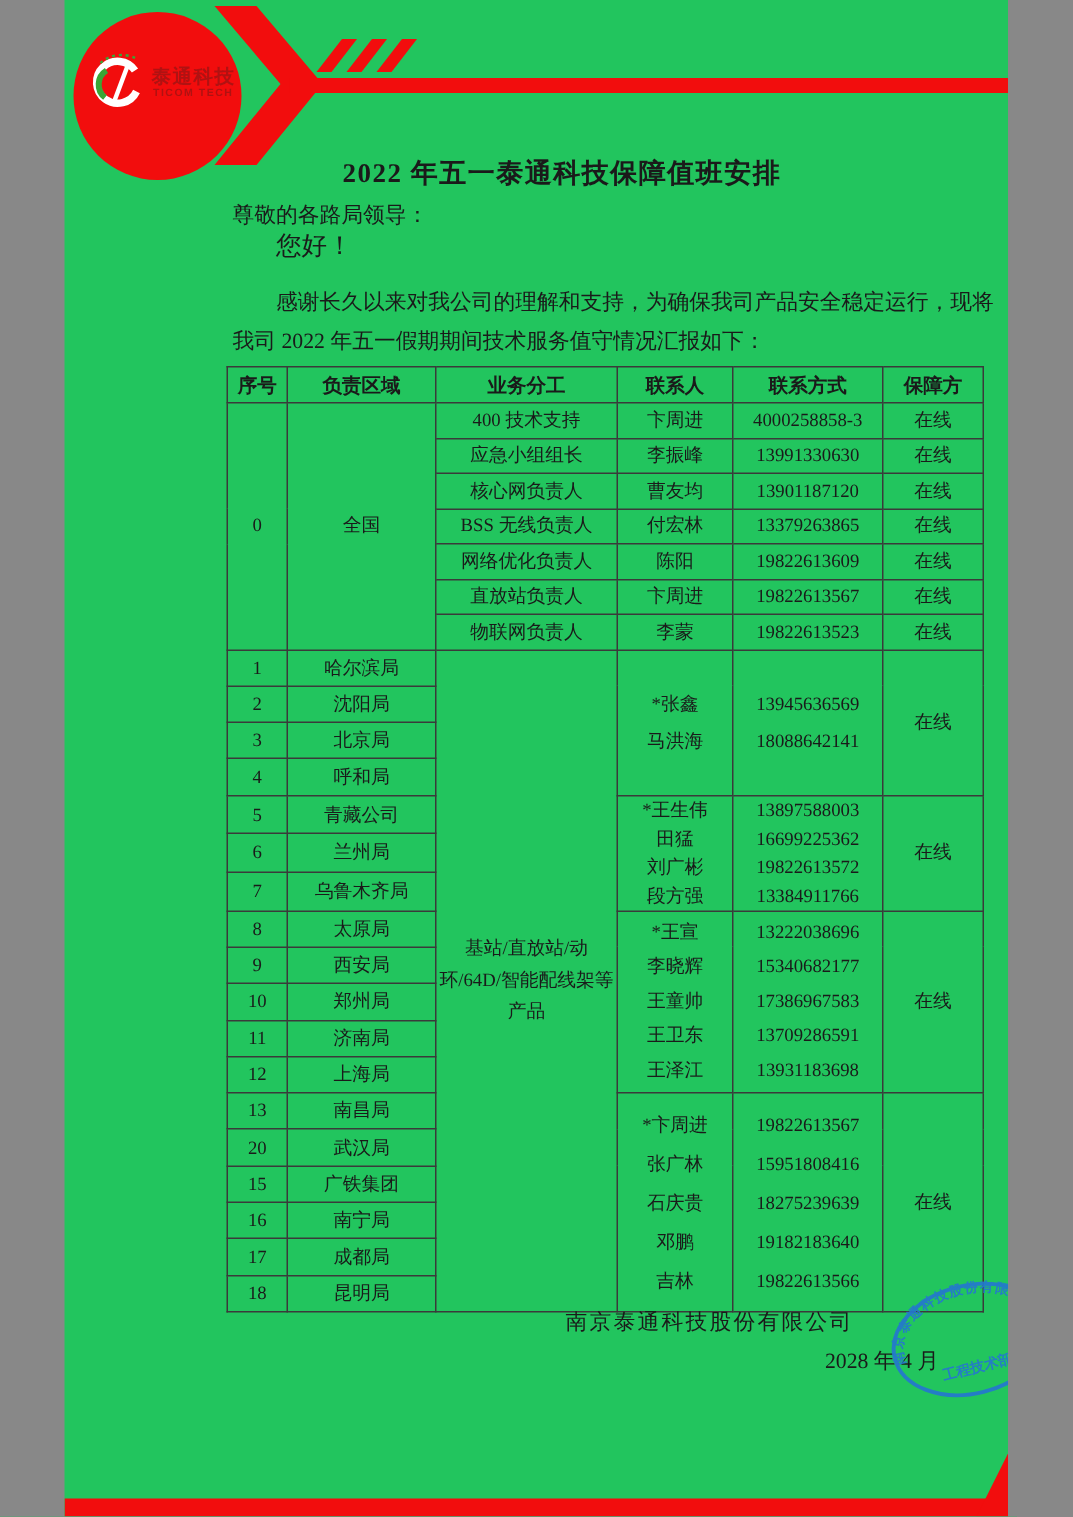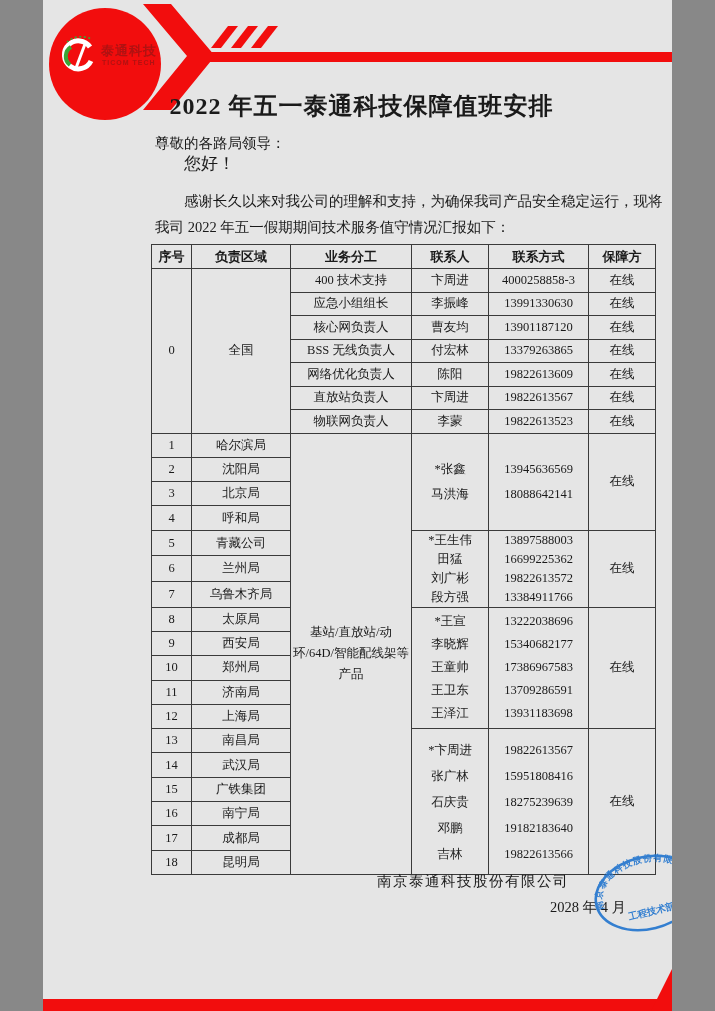--- a/index.html
+++ b/index.html
@@ -1,36 +1,36 @@
 <!DOCTYPE html>
 <html><head>
 <meta charset="utf-8">
 <style>
   html,body{margin:0;padding:0;background:#888;}
   .page{
-    position:relative;width:629px;height:1011px;background:#e5e5e5;
+    position:relative;width:629px;height:1011px;background:#22c55e;
     margin:0 auto;overflow:hidden;
     font-family:"Liberation Serif","DejaVu Serif",serif;color:#1a1a1a;
   }
   
   .logo-circle{
     position:absolute;left:6px;top:8px;width:112px;height:112px;
     border-radius:50%;background:#f20d0d;
   }
   .emblem{position:absolute;left:8px;top:26px;width:44px;height:46px;}
   .brand-cn{position:absolute;left:52px;top:34px;font-size:13px;font-weight:bold;
     color:#b01212;letter-spacing:1px;white-space:nowrap;}
   .brand-en{position:absolute;left:53px;top:51px;font-size:7px;font-weight:bold;
     color:#b01212;letter-spacing:1px;white-space:nowrap;font-family:"Liberation Sans",sans-serif;}
   .hdr-svg{position:absolute;left:95px;top:0;width:240px;height:120px;}
   .hdr-bar{position:absolute;left:150px;top:52px;right:0;height:10px;background:#f20d0d;}
   
   .doc-title{
     position:absolute;top:86px;left:0;width:100%;text-align:center;
-    font-size:24px;font-weight:bold;letter-spacing:1px;margin:4px;
+    font-size:18px;font-weight:bold;letter-spacing:1px;margin:17px;
   }
   .p-sal{position:absolute;left:112px;top:134px;font-size:14.5px;}
   .p-hello{position:absolute;left:141px;top:152px;font-size:17px;}
   .p-line1{position:absolute;left:141px;top:192px;font-size:14.5px;white-space:nowrap;}
   .p-line2{position:absolute;left:112px;top:218px;font-size:14.5px;white-space:nowrap;}
   
   table.duty{
     position:absolute;left:108px;top:244px;border-collapse:collapse;
     table-layout:fixed;width:505px;
   }
@@ -253,21 +253,21 @@
         <td rowspan="6" class="gcell g4 phone">
           <div>19822613567</div>
           <div>15951808416</div>
           <div>18275239639</div>
           <div>19182183640</div>
           <div>19822613566</div>
         </td>
         <td rowspan="6">在线</td>
       </tr>
       <tr class="rr">
-        <td>14</td>
+        <td>20</td>
         <td>武汉局</td>
       </tr>
       <tr class="rr">
         <td>15</td>
         <td>广铁集团</td>
       </tr>
       <tr class="rr">
         <td>16</td>
         <td>南宁局</td>
       </tr>

